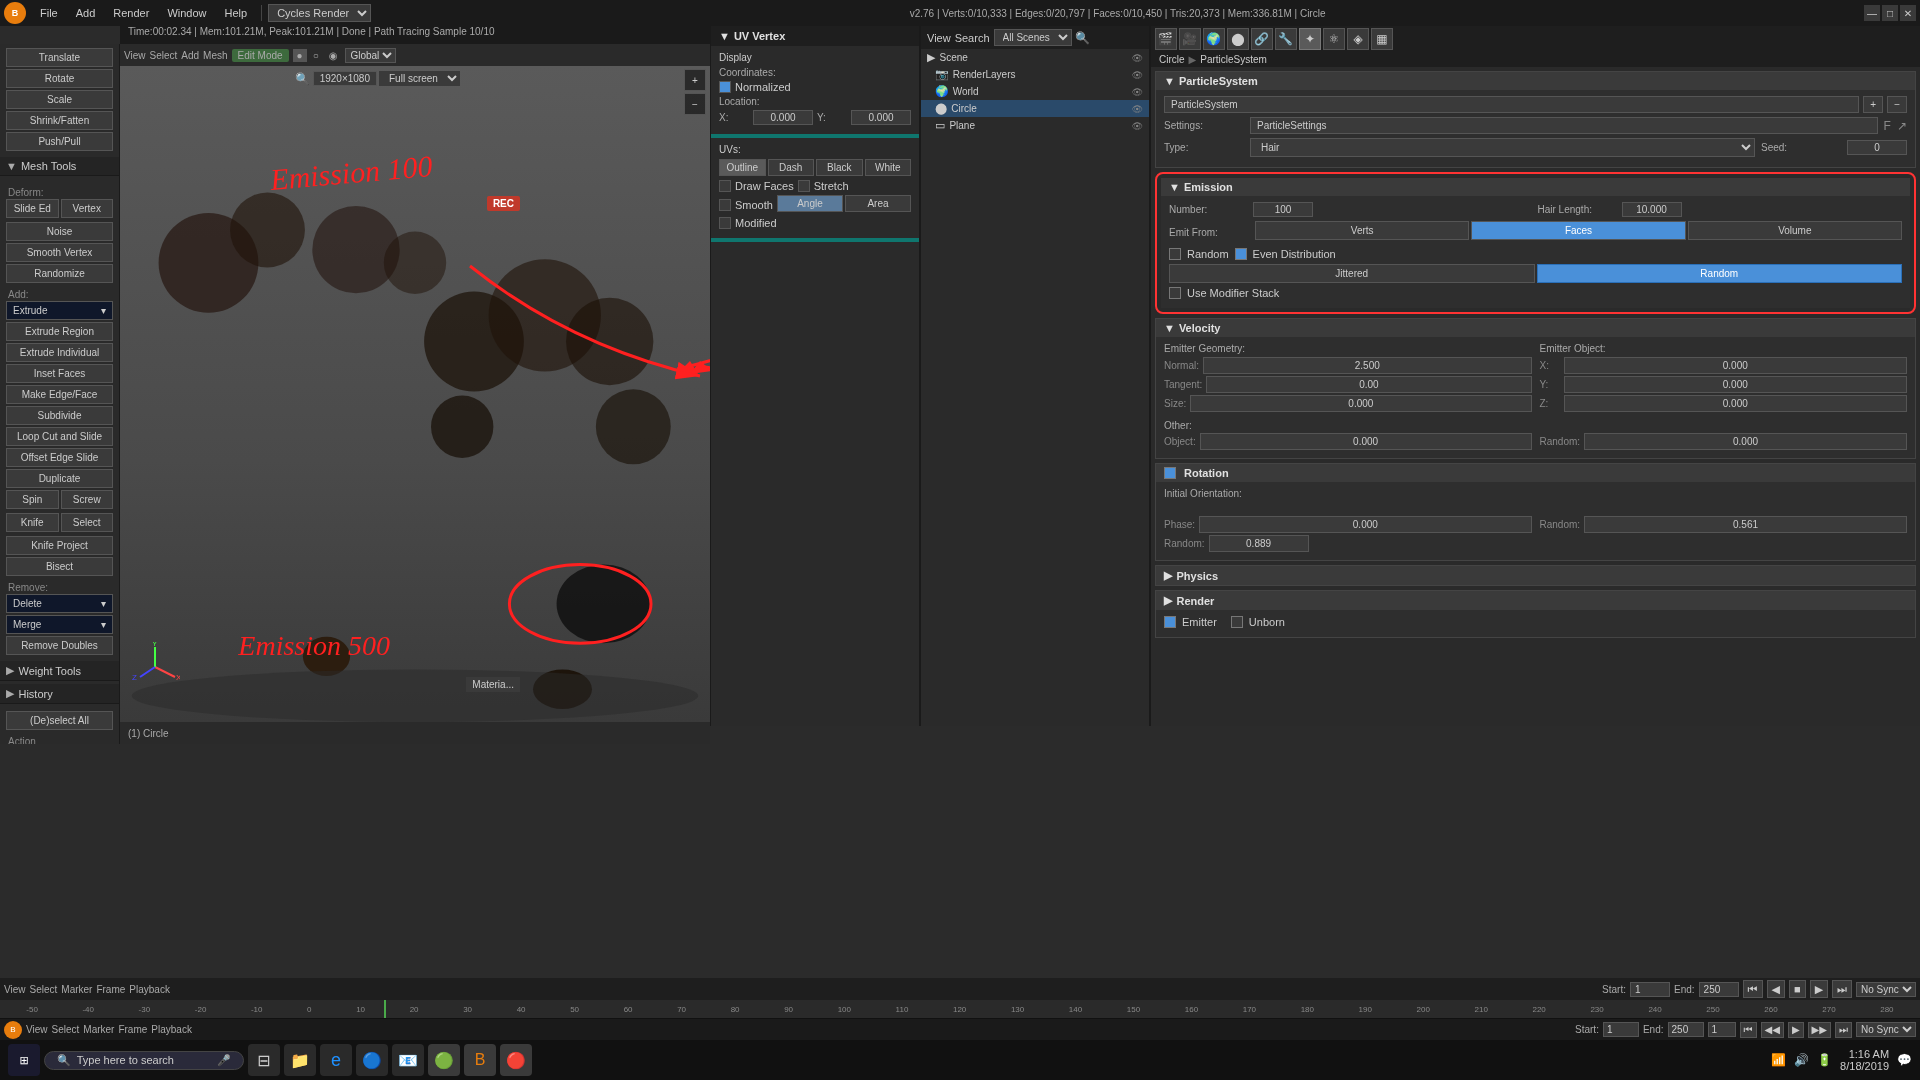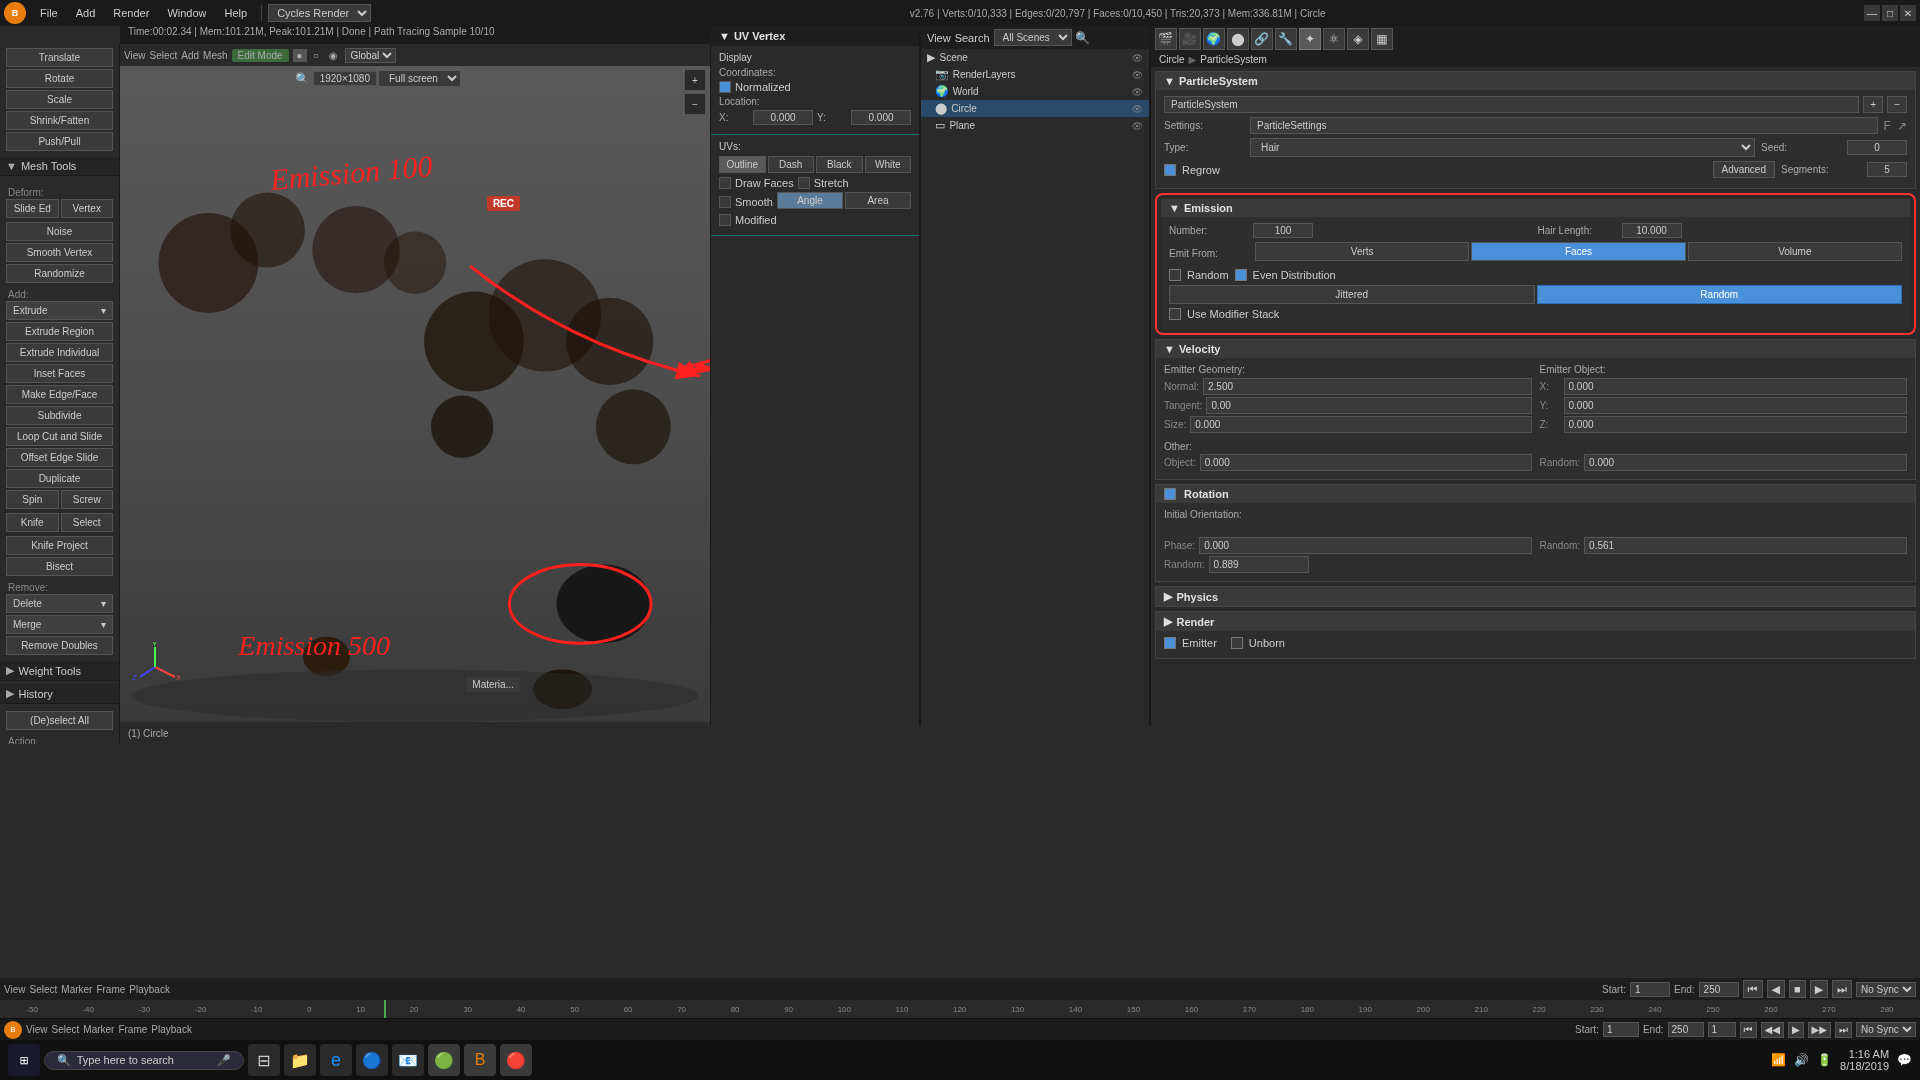--- a/index.html
+++ b/index.html
@@ -108,21 +108,21 @@
       color: #ccc;
       font-size: 11px;
       padding: 3px 6px;
       margin-bottom: 3px;
       border-bottom: 1px solid #1a1a1a;
       display: flex; align-items: center; gap: 4px;
     }
     .section-header-triangle { color: #aaa; }
     .dropdown-btn {
       display: flex; align-items: center; justify-content: space-between;
-      width: 100%; background: #404040; border: 1px solid #555;
+      width: 100%; background: #0f172a; border: 1px solid #555;
       color: #ccc; font-size: 10px; padding: 3px 6px; margin-bottom: 2px;
       cursor: pointer;
     }
 
     
     #viewport {
       position: absolute;
       top: 26px;
       left: 120px;
       right: 1210px;
@@ -216,21 +216,21 @@
     .panel-header {
       background: #1e1e1e;
       padding: 4px 8px;
       font-size: 11px;
       font-weight: bold;
       color: #e0e0e0;
       display: flex; align-items: center; gap: 4px;
     }
     .panel-subsection {
       padding: 6px 8px;
-      border-bottom: 1px solid #0f766e;
+      border-bottom: 4px solid #0f766e;
     }
     .prop-row {
       display: flex; align-items: center; margin-bottom: 3px; gap: 4px;
     }
     .prop-label { color: #aaa; font-size: 10px; flex: 1; }
     .number-field {
       background: #3a3a3a; border: 1px solid #555; color: #ccc;
       font-size: 10px; padding: 1px 4px; width: 60px; text-align: center;
     }
     .checkbox-row {
@@ -352,21 +352,21 @@
     .two-col-fields {
       display: flex; gap: 4px;
     }
     .two-col-fields > * { flex: 1; }
     .xyz-row {
       display: flex; align-items: center; gap: 4px; margin-bottom: 2px;
     }
     .xyz-label { color: #888; font-size: 10px; min-width: 20px; }
     .xyz-field {
       flex: 1; background: #3a3a3a; border: 1px solid #555; color: #ccc;
-      font-size: 10px; padding: 2px 4px; text-align: left;
+      font-size: 10px; padding: 2px 4px; text-align: center;
     }
     .prop-checkbox-row {
       display: flex; align-items: center; gap: 6px; margin-bottom: 3px;
     }
     .small-cb { width: 12px; height: 12px; background: #4a90d9; border: 1px solid #777; display: inline-block; }
     .blue-btn { background: #4a90d9; border-color: #2a70b9; color: white; }
     .jittered-btn { background: #3a3a3a; }
     .particle-header-row {
       display: flex; align-items: center; gap: 4px; margin-bottom: 4px;
     }
@@ -869,27 +869,20 @@
             <span style="color:#888;font-size:12px;cursor:pointer;">F</span>
             <span style="color:#888;font-size:12px;cursor:pointer;">↗</span>
           </div>
           <div class="prop-field-row">
             <span class="prop-field-label">Type:</span>
             <select class="prop-dropdown">
               <option>Hair</option>
             </select>
             <span class="prop-field-label">Seed:</span>
             <input class="number-field" value="0" style="">
-          </div>
-          <div class="prop-field-row">
-            <div class="small-cb"></div>
-            <span>Regrow</span>
-            <button style="background:#3a3a3a;border:1px solid #555;color:#ccc;font-size:10px;padding:2px 8px;margin-left:auto;">Advanced</button>
-            <span class="prop-field-label">Segments:</span>
-            <input class="number-field" value="5" style="width: 40px;">
           </div>
         </div>
       </div>
 
       <div class="prop-section emission-highlight">
         <div class="prop-section-header">
           <span>▼</span>
           <span>Emission</span>
         </div>
         <div class="prop-section-content">

